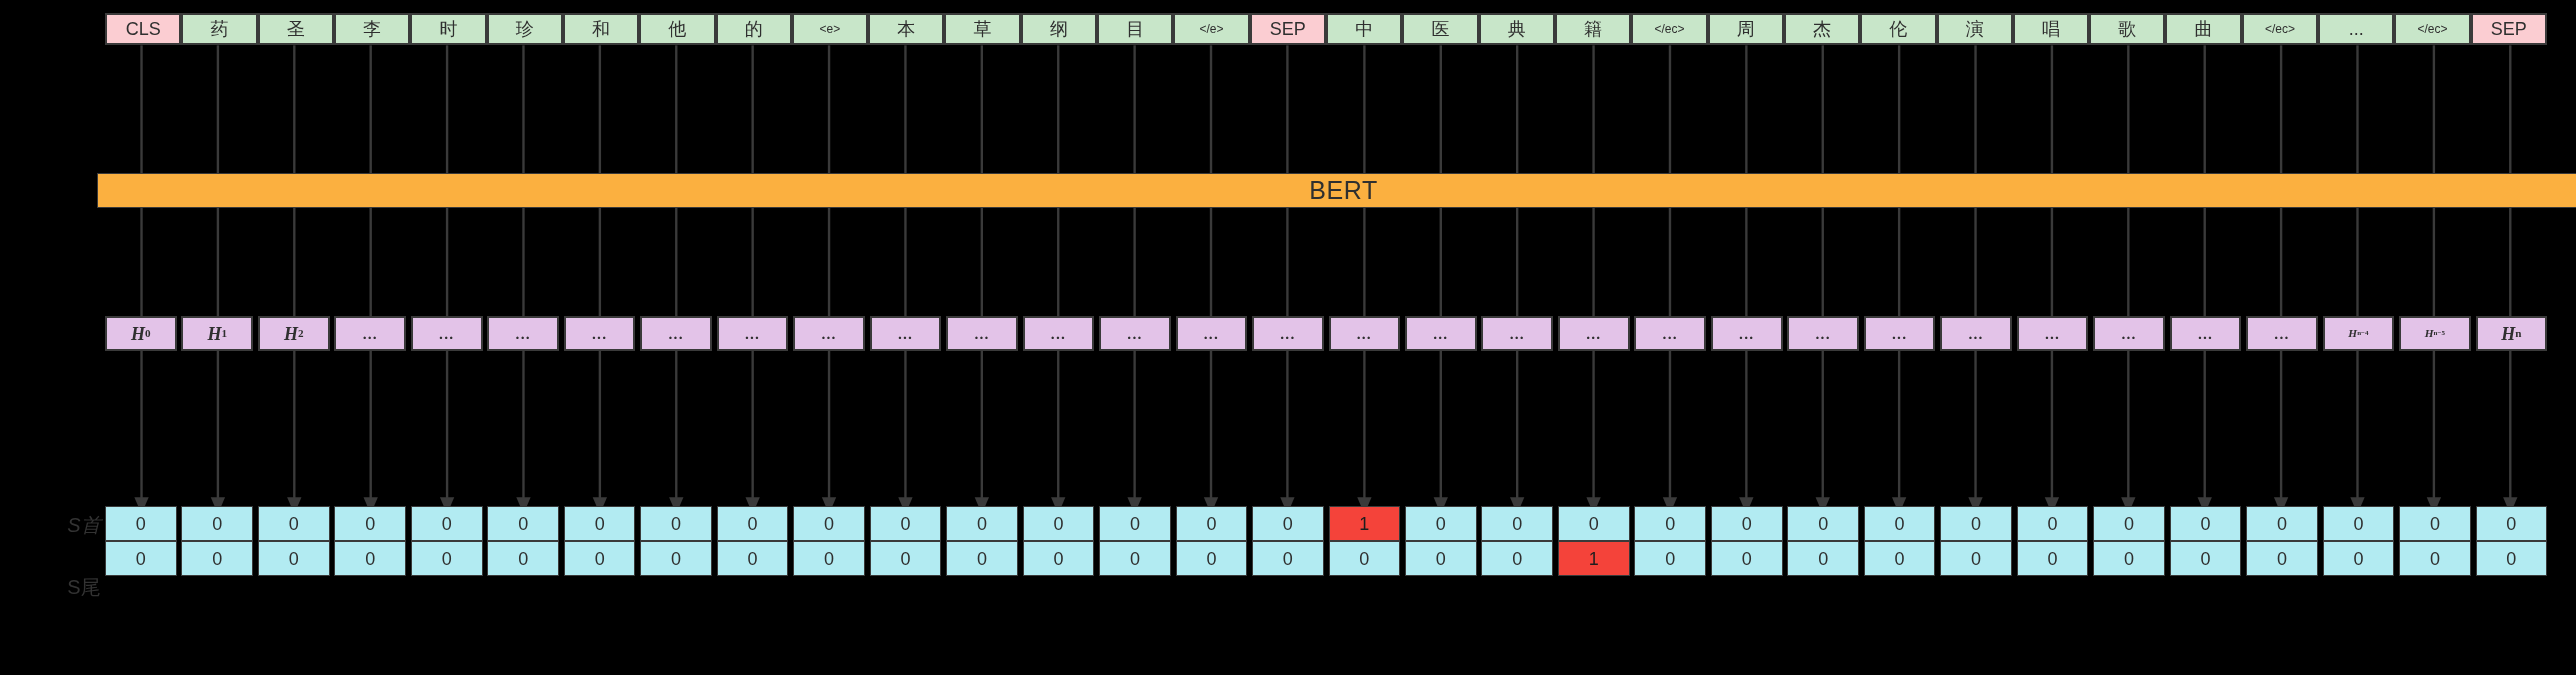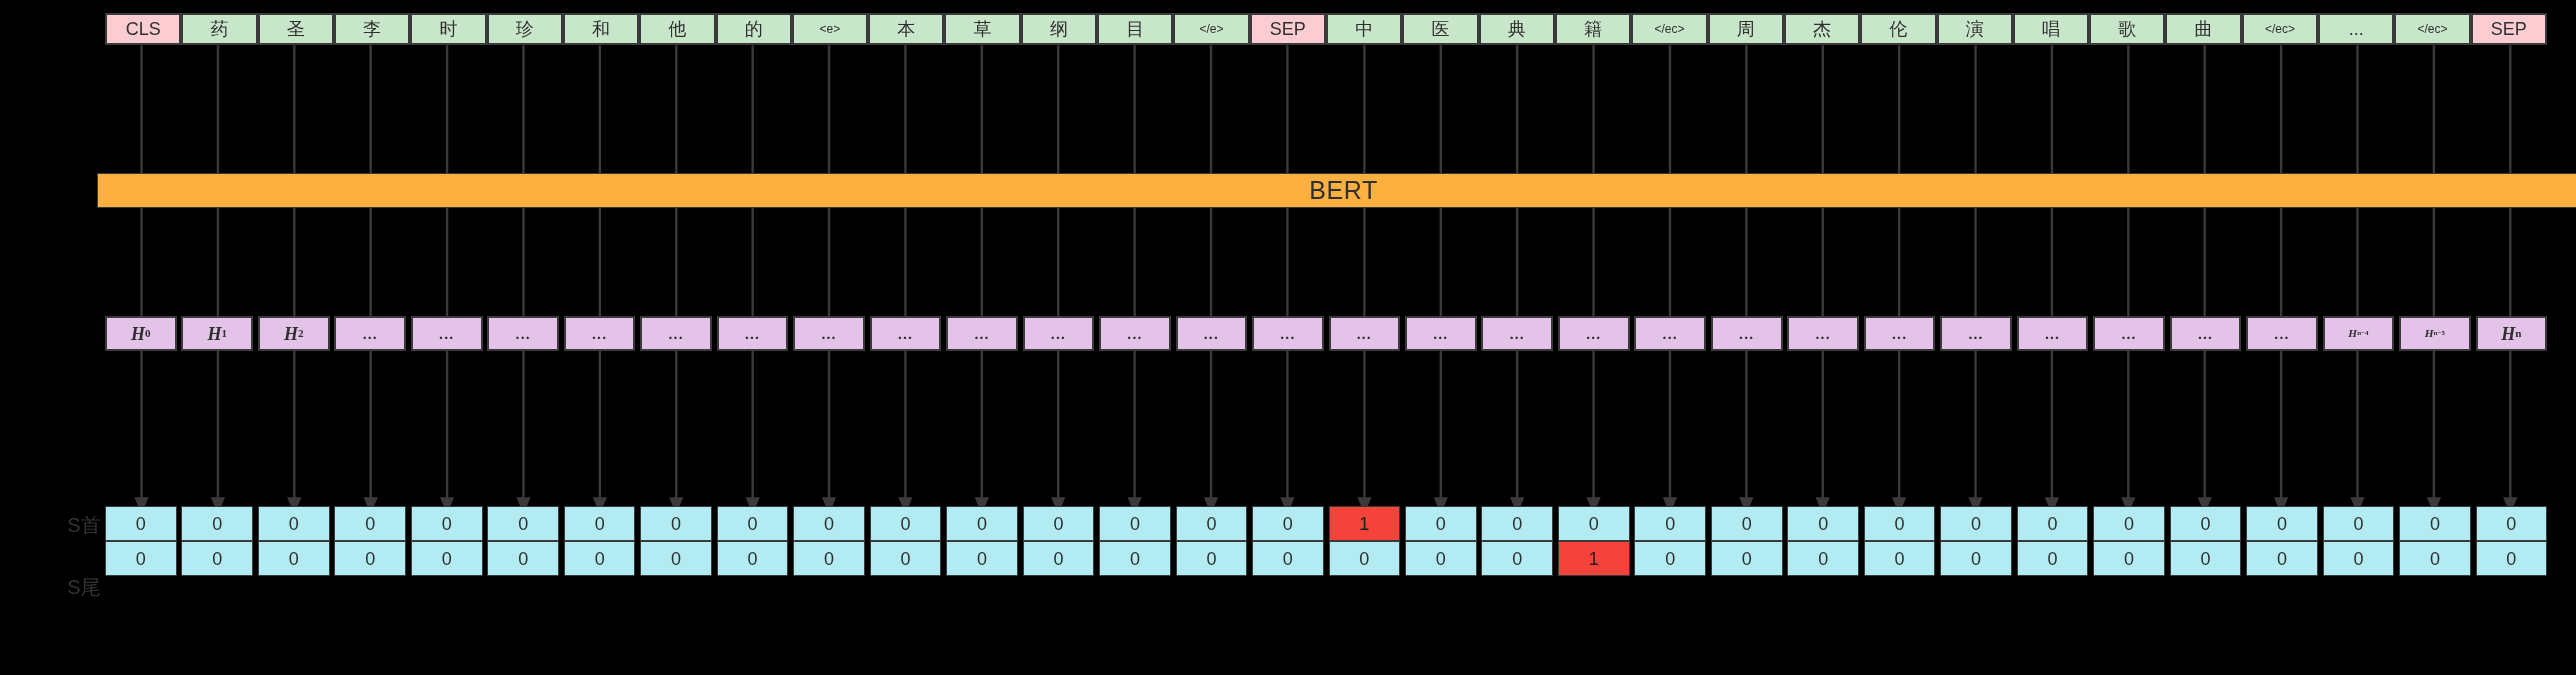--- a/index.html
+++ b/index.html
@@ -51,21 +51,21 @@
     color:#2f2f2f;font-size:18px;line-height:1;
   }
   #s-head-row .cell.hot,#s-tail-row .cell.hot{background:#f4433a;color:#1e1e1e;}
 
   
   .row-label{
     position:absolute;left:10.7px;width:90px;text-align:right;
     color:#333333;font-size:20px;line-height:1;
     font-family:"Liberation Sans","DejaVu Sans",sans-serif;
   }
-  #label-s-head{top:515px;}
+  #label-s-head{top:515px;font-style:italic;}
   #label-s-tail{top:549px;margin-top:28px;}
 
   
   #connectors{position:absolute;inset:0;pointer-events:none;}
 </style>
 </head>
 <body>
 
 <div id="stage">
 

